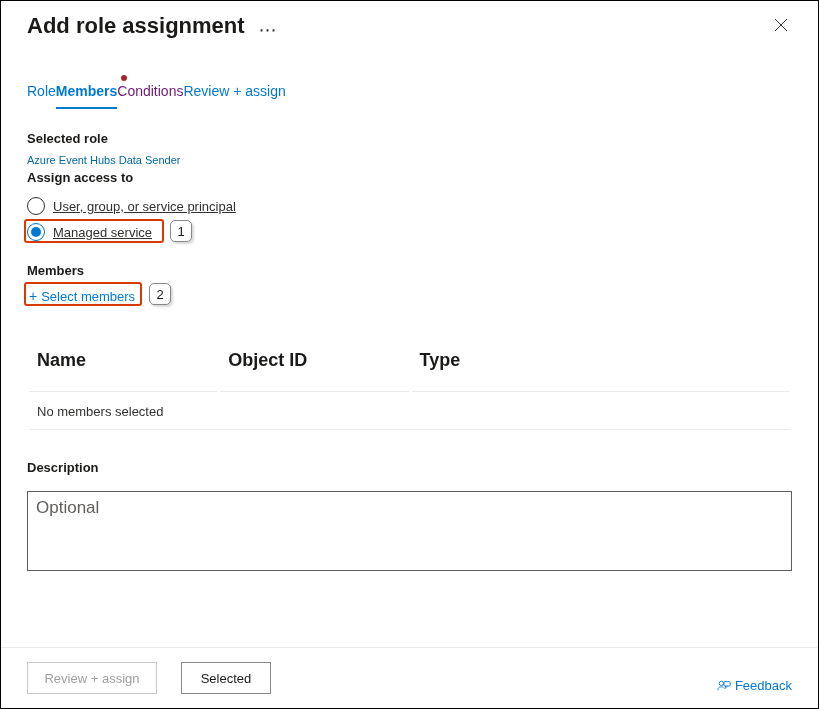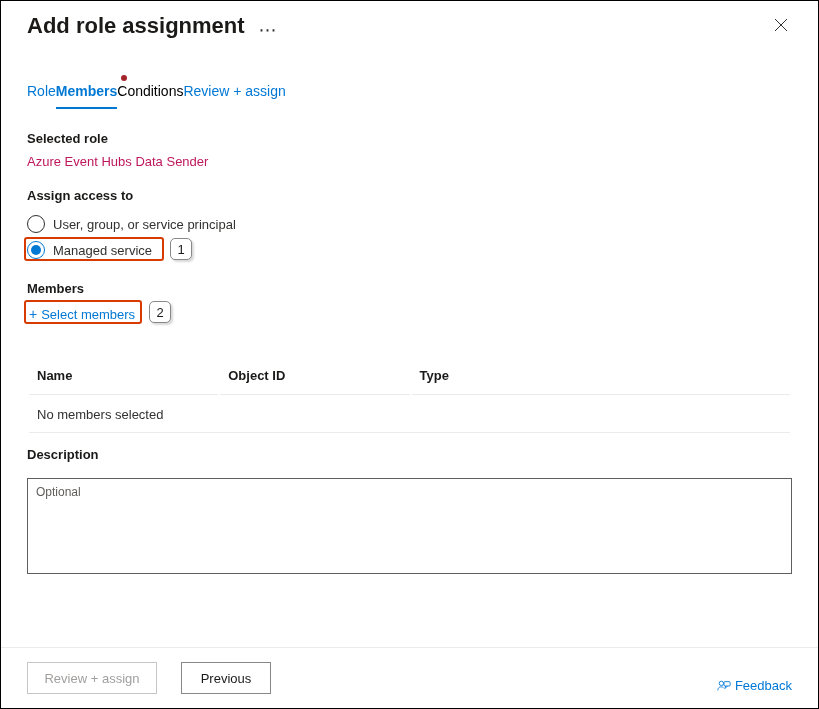--- a/index.html
+++ b/index.html
@@ -58,21 +58,21 @@
       font-weight: 600;
     }
     .tab.active::after {
       content: '';
       position: absolute;
       left: 0; right: 0; bottom: 0;
       height: 2px;
       background: #0078d4;
     }
     .tab.disabled {
-      color: #000000;
+      color: #701a75;
       cursor: default;
     }
     .tab .dirty-dot {
       position: absolute;
       top: -2px;
       right: -10px;
       width: 6px;
       height: 6px;
       border-radius: 50%;
       background: #a4262c;
@@ -82,23 +82,23 @@
       flex: 1;
       overflow: auto;
     }
     .field-label {
       font-size: 13px;
       font-weight: 700;
       color: #1b1a19;
       margin-bottom: 8px;
     }
     .selected-role-value {
-      color: #be185d;
-      font-size: 13px;
-      margin-bottom: 19px;
+      color: #0369a1;
+      font-size: 11px;
+      margin-bottom: 4px;
     }
     .radio-group { margin-bottom: 18px; }
     .radio-row {
       display: flex;
       align-items: center;
       gap: 8px;
       padding: 4px 0;
       font-size: 13px;
     }
     .radio-shape {
@@ -156,45 +156,45 @@
       font-weight: 400;
       font-size: 14px;
     }
     .members-table {
       margin-top: 34px;
       width: 100%;
     }
     .members-table th {
       text-align: left;
       font-weight: 600;
-      font-size: 13px;
-      color: #1b1a19;
-      padding: 8px 12px 11px 8px;
+      font-size: 18px;
+      color: #1b1a19;
+      padding: 8px 12px 20px 8px;
       border-bottom: 1px solid #edebe9;
       margin-top: 32px;
     }
     .members-table td {
       font-size: 13px;
       color: #323130;
       padding: 10px 8px;
       border-bottom: 1px solid #edebe9;
     }
     .col-name { width: 25%; }
     .col-obj { width: 25%; }
     .col-type { width: 50%; }
     .description-area {
-      margin-top: 12px;
+      margin-top: 28px;
     }
     .desc-textarea {
       width: 100%;
-      height: 96px;
+      height: 80px;
       border: 1px solid #605e5c;
       padding: 6px 8px;
       font-family: inherit;
-      font-size: 12px;
+      font-size: 17px;
       resize: none;
       margin-top: 8px;
     }
     .desc-textarea::placeholder { color: #605e5c; }
     .footer {
       border-top: 1px solid #edebe9;
       padding: 14px 26px 14px 26px;
       display: flex;
       align-items: center;
       gap: 24px;
@@ -223,21 +223,21 @@
       margin-left: auto;
       display: inline-flex;
       align-items: center;
       gap: 4px;
       color: #0078d4;
       font-size: 13px;
       cursor: pointer;
       margin-top: 15px;
     }
     .feedback-link svg { width: 14px; height: 14px; }
-    .section-wrap { position: relative; }
+    .section-wrap { position: relative; text-decoration: underline; }
   </style>
 </head>
 <body>
 
 <div class="header">
   <div class="page-title">Add role assignment</div>
   <div class="title-more">⋯</div>
   <div class="close-btn">
     <svg width="14" height="14" viewBox="0 0 14 14">
         <path d="M1 1 L13 13 M13 1 L1 13" stroke="#323130" stroke-width="1"></path>
@@ -299,21 +299,21 @@
   </table>
 
   <div class="description-area">
     <div class="field-label">Description</div>
     <textarea class="desc-textarea" placeholder="Optional" style=""></textarea>
   </div>
 </div>
 
 <div class="footer">
   <button class="btn primary-disabled">Review + assign</button>
-  <button class="btn secondary">Previous</button>
+  <button class="btn secondary">Selected</button>
   <span class="feedback-link">
     <svg viewBox="0 0 16 16">
       <circle cx="5" cy="5" r="2.5" fill="none" stroke="#0078d4" stroke-width="1"></circle>
       <path d="M1 13 C1 9 4 9 5 9 C6 9 7 9.3 7.5 10" fill="none" stroke="#0078d4" stroke-width="1"></path>
       <rect x="8" y="3" width="7" height="5" rx="1" fill="none" stroke="#0078d4" stroke-width="1"></rect>
       <path d="M10 8 L9 11 L12 8" fill="none" stroke="#0078d4" stroke-width="1"></path>
     </svg>
     <span>Feedback</span>
   </span>
 </div>

